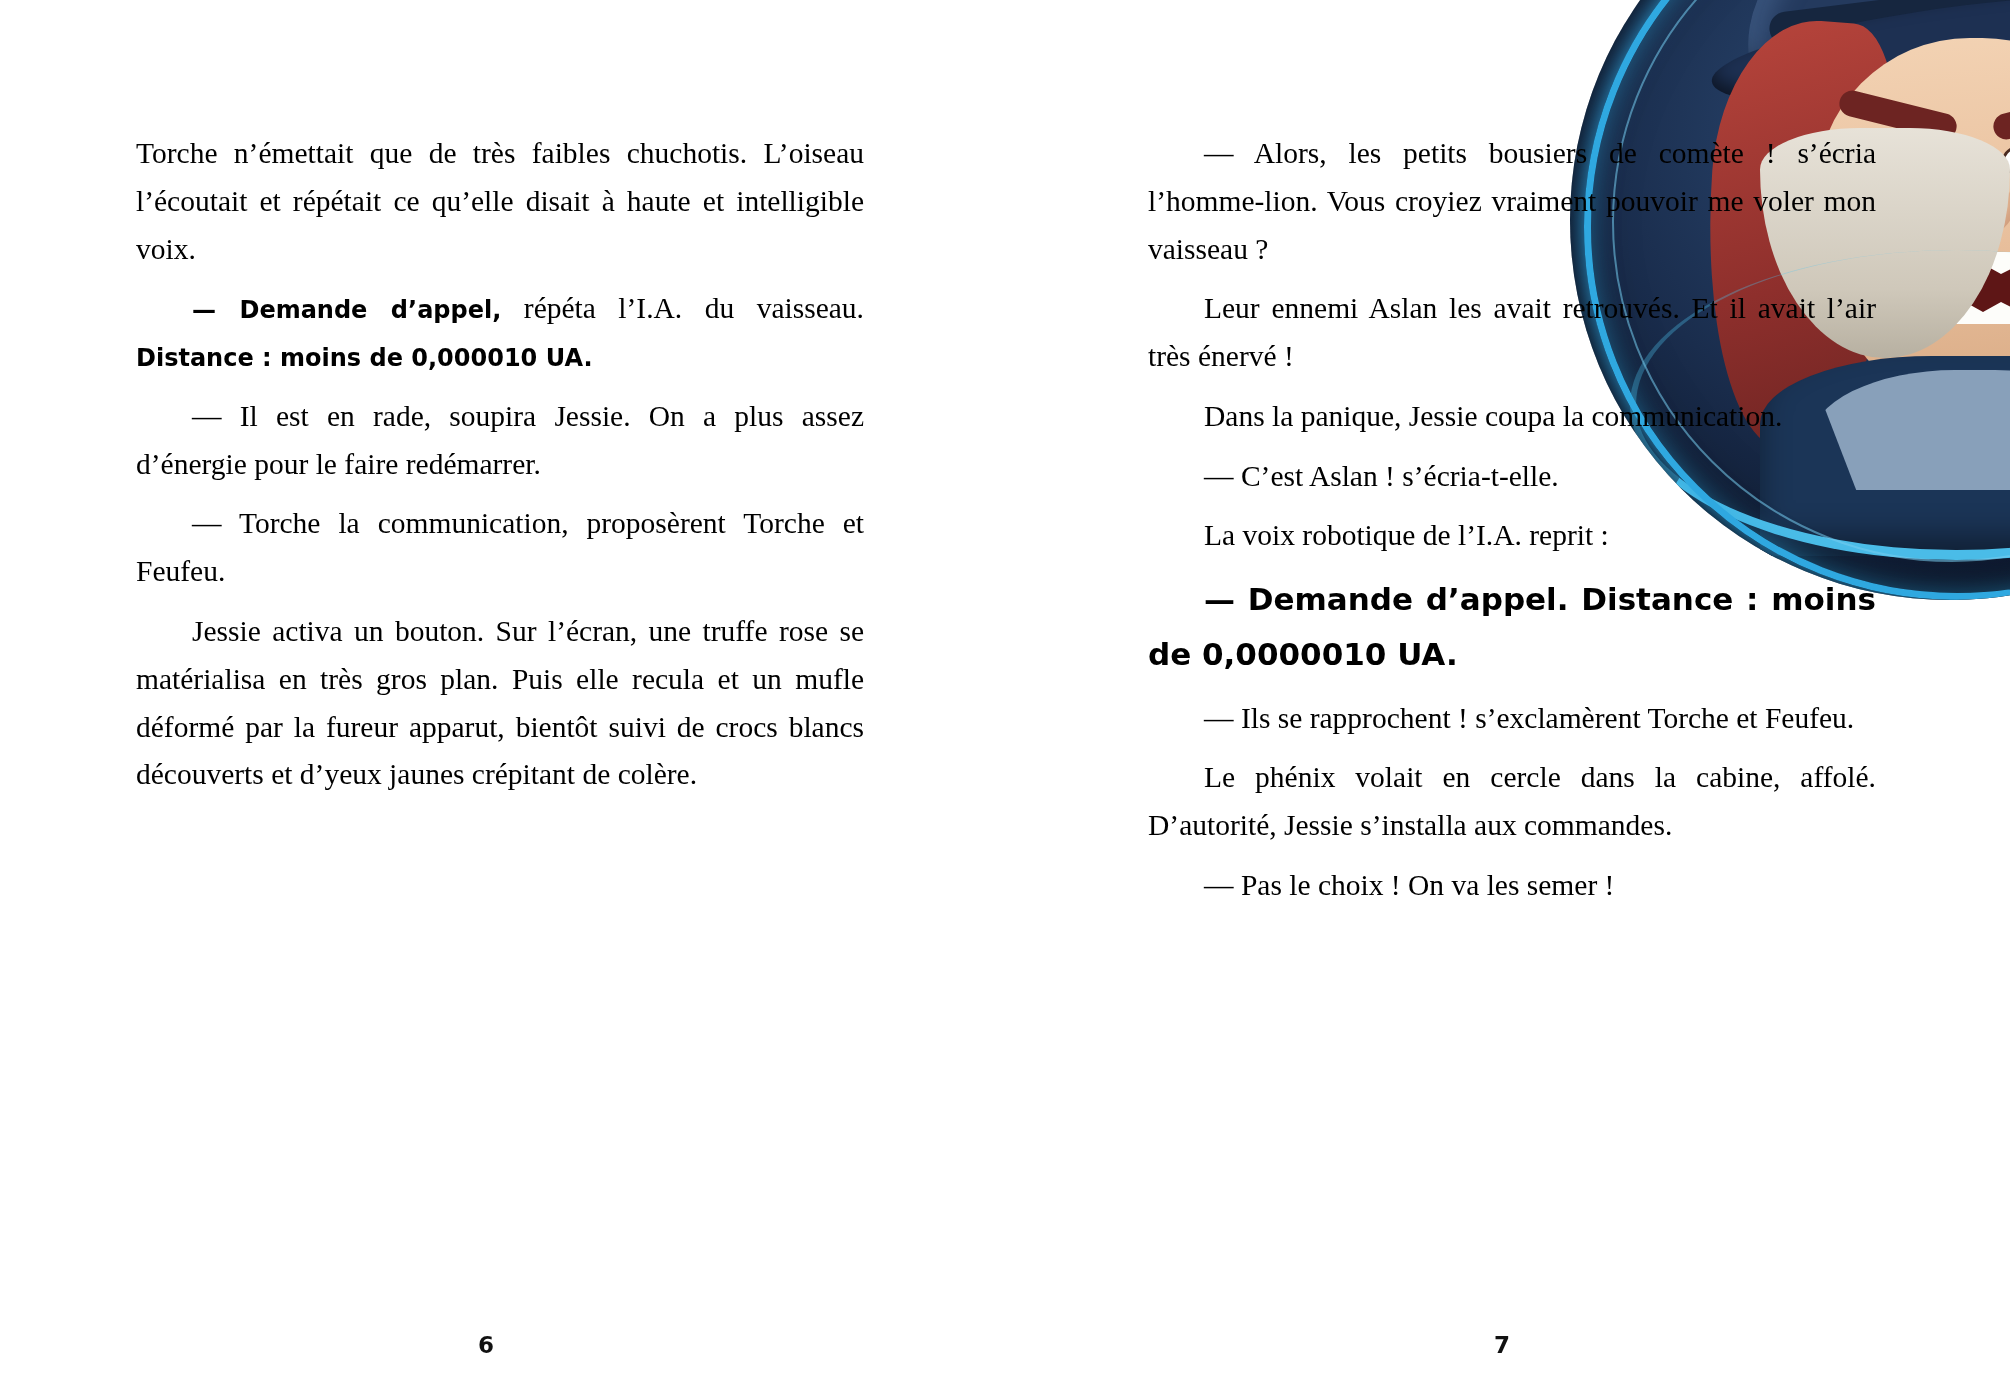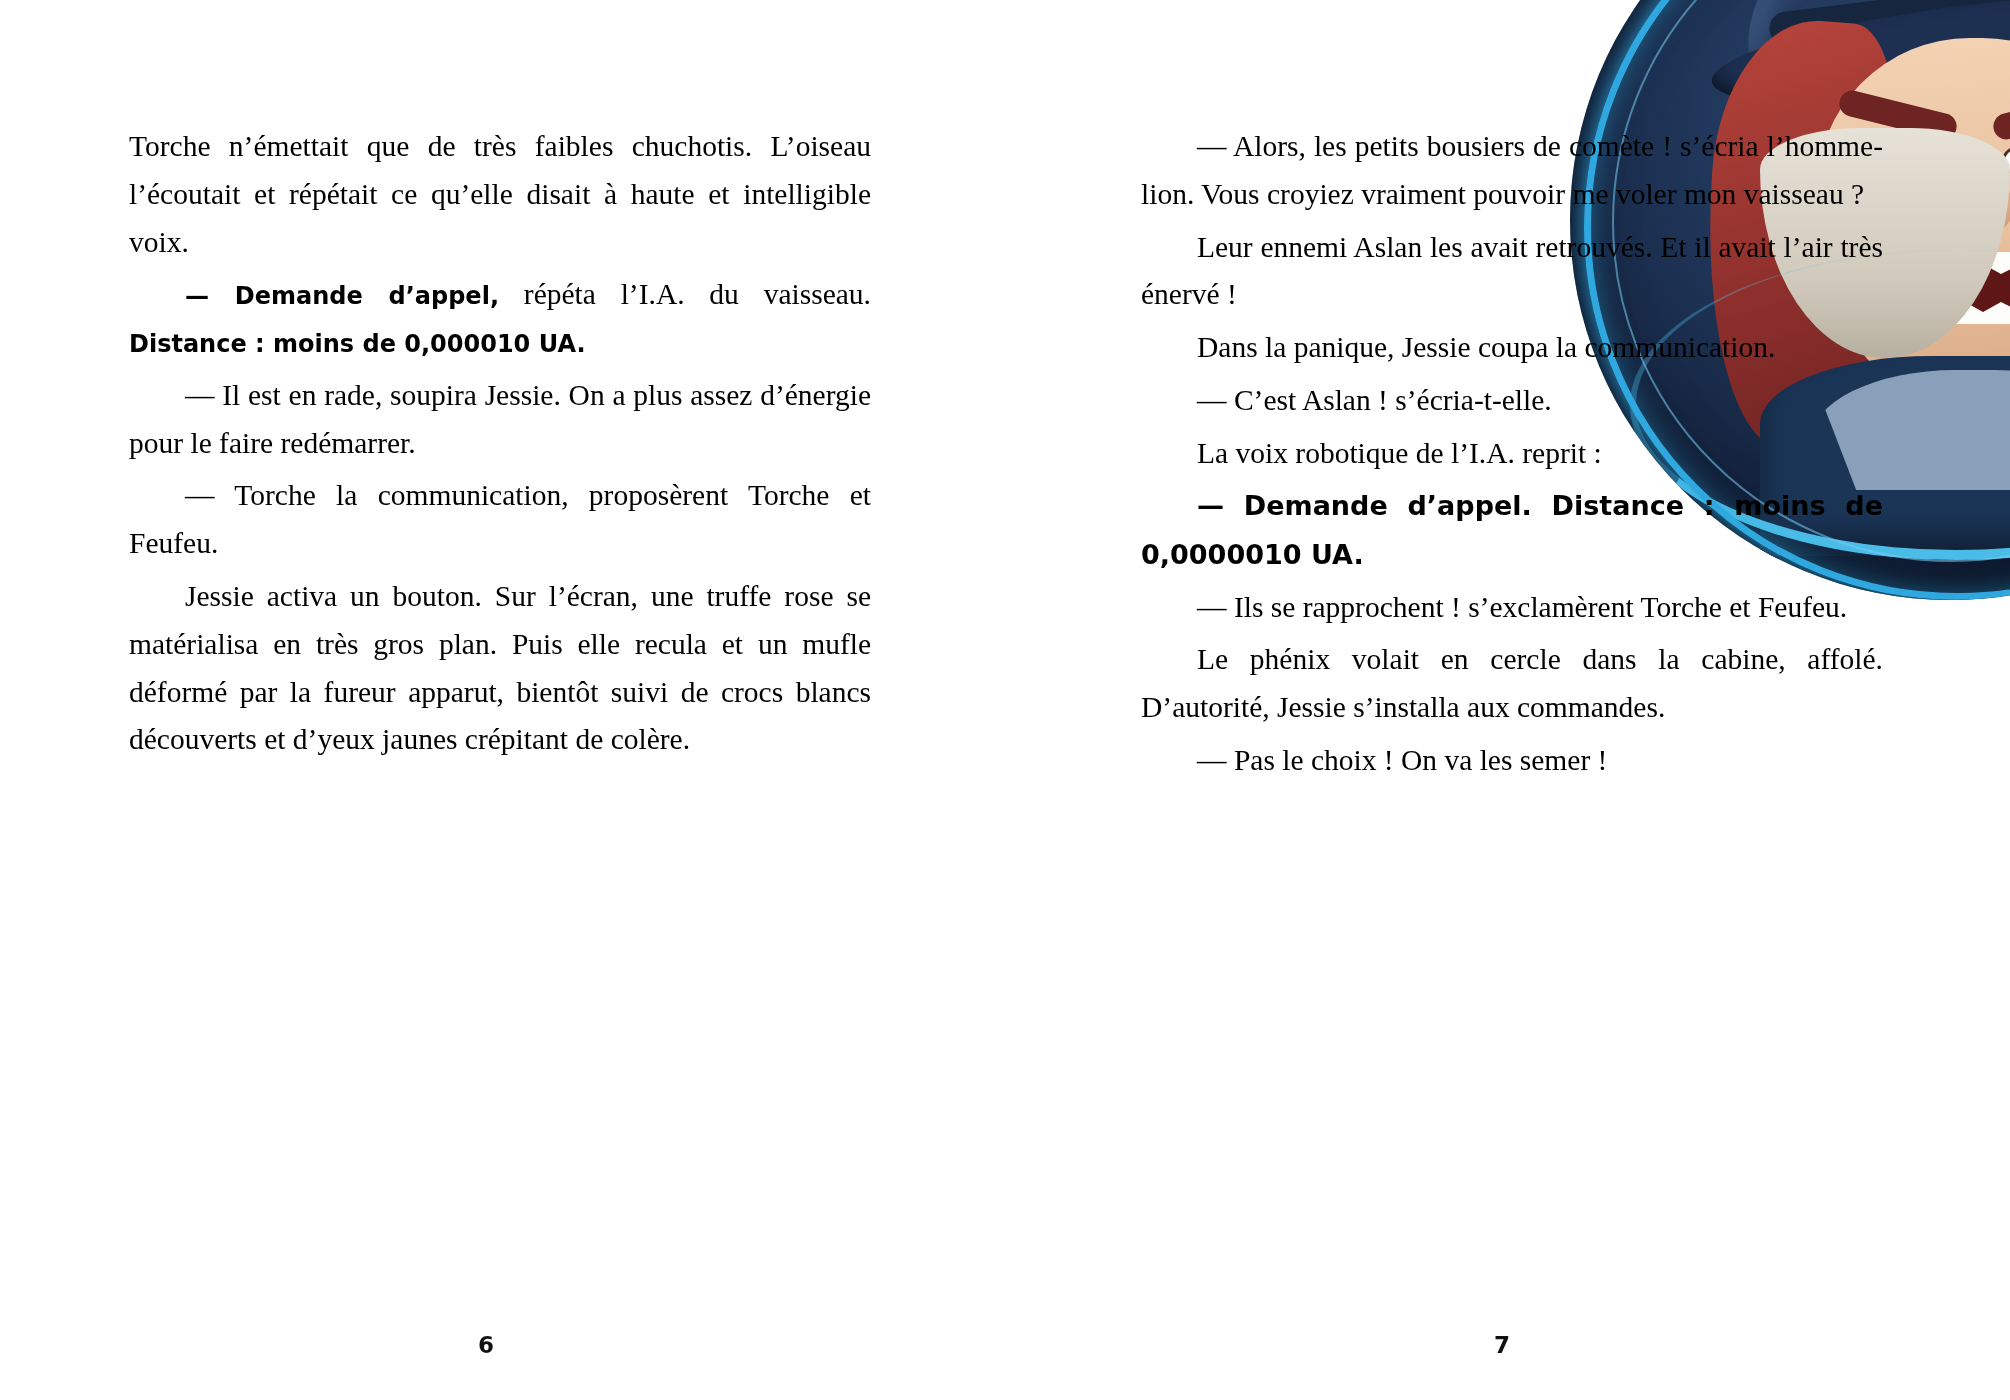--- a/index.html
+++ b/index.html
@@ -199,37 +199,37 @@
     height: 1400px;
   }
   .col {
     position: absolute;
     top: 118px;
     width: 752px;
   }
   .col-left { left: 124px; }
   .col-right { left: 1136px; }
   p.para {
-    margin: 5px;
+    margin: 12px;
     font-size: 29.5px;
     line-height: 1.62;
     text-align: justify;
     text-justify: inter-word;
     hyphens: none;
   }
   p.indent { text-indent: 56px; }
   p.bold-lead b, b.ia {
     font-family: "DejaVu Sans", sans-serif;
     font-weight: bold;
     font-size: 24px;
   }
   p.ia-all {
     font-family: "DejaVu Sans", sans-serif;
     font-weight: bold;
-    font-size: 27px;
+    font-size: 31px;
     line-height: 1.78;
   }
   .folio {
     position: absolute;
     bottom: 42px;
     font-family: "DejaVu Sans", sans-serif;
     font-weight: bold;
     font-size: 23px;
     color: #111;
   }

